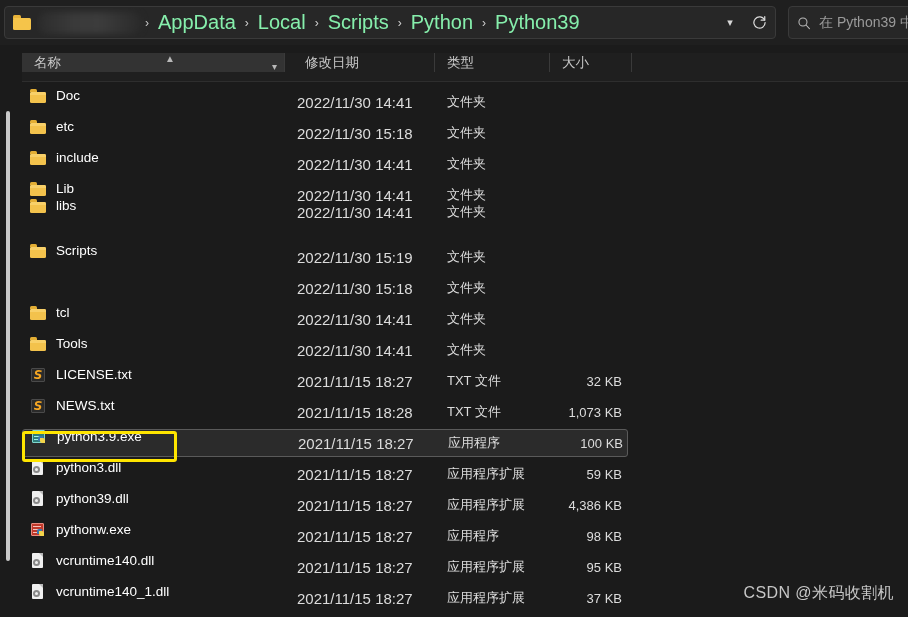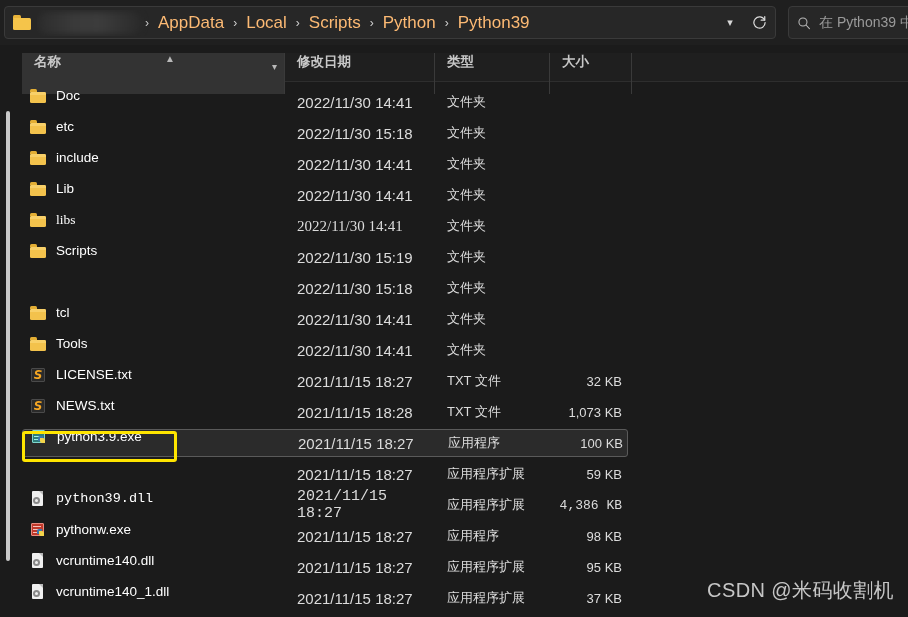--- a/index.html
+++ b/index.html
@@ -30,21 +30,21 @@
   .crumb-folder-icon .tab {
     position: absolute; left: 0; top: 0; width: 8px; height: 4px;
     background: #e8b339; border-radius: 1.5px 1.5px 0 0;
   }
   .crumb-folder-icon .body {
     position: absolute; left: 0; top: 3px; width: 18px; height: 12px;
     background: #f5c44a; border-radius: 1.5px;
   }
   .crumbs { display: flex; align-items: center; flex: 1; overflow: hidden; white-space: nowrap; }
   .crumb {
-    color: #fdba74; font-size: 17px; padding: 3px 6px; border-radius: 3px;
+    color: #86efac; font-size: 20px; padding: 3px 6px; border-radius: 3px;
     cursor: default;
   }
   .crumb.redacted {
     width: 105px; height: 22px;
     background: linear-gradient(90deg,#2c2c2c 0%,#3a3a3a 35%,#3c3c3c 60%,#2a2a2a 100%);
     border-radius: 11px;
     filter: blur(3px);
   }
   .crumb-sep {
     color: #cfcfcf; font-size: 12px; padding: 0 3px; user-select: none;
@@ -65,29 +65,28 @@
   .search-icon-wrap { width: 30px; flex: none; display: flex; align-items: center; justify-content: center; }
   .search-ph { color: #9a9a9a; font-size: 14px; white-space: nowrap; }
 
   
   .colhead {
     position: absolute; left: 22px; top: 53px; width: 886px; height: 29px;
     background: #1f1f1f;
     border-bottom: 1px solid #2e2e2e;
   }
   .col {
-    position: absolute; top: 0; height: 41px;
-    display: flex; 
+    position: absolute; top: 0; height: 19px;
+    display: flex; align-items: center;
     color: #c8c8c8; font-size: 13.5px;
     border-right: 1px solid #3a3a3a;
-    font-weight: bold;
   }
   .col .ctext { padding-left: 12px; }
   .col-name { left: 0; width: 263px; background: #333333; }
-  .col-date { left: 263px; width: 150px; }
+  .col-date { left: 263px; width: 150px; padding-left: 8px; }
   .col-type { left: 413px; width: 115px; }
   .col-size { left: 528px; width: 82px; }
   .sort-asc {
     position: absolute; left: 143px; top: 1px;
     color: #b9b9b9; font-size: 10px; line-height: 10px;
   }
   .col-name-chev {
     position: absolute; right: 7px; top: 8px;
     color: #b9b9b9; font-size: 10px; line-height: 12px;
   }
@@ -230,21 +229,21 @@
   
   .annot-box {
     position: absolute; left: 22px; top: 431px; width: 155px; height: 31px;
     border: 3px solid #ffe500; border-radius: 3px;
     pointer-events: none;
   }
 
   
   .watermark {
     position: absolute; right: 14px; bottom: 13px;
-    color: #d5d5d5; font-size: 20px; letter-spacing: 0.4px;
+    color: #d5d5d5; font-size: 16px; letter-spacing: 0.4px;
     opacity: 0.92; white-space: nowrap;
   }
 </style>
 </head>
 <body>
 
 <div id="app">
 
   <div class="addressbar">
 
@@ -349,21 +348,21 @@
           <span class="icon ic-folder">
             <span class="tab"></span>
             <span class="body"></span>
           </span>
           <span class="fname">Lib</span>
         </div>
         <div class="cell-date">2022/11/30 14:41</div>
         <div class="cell-type">文件夹</div>
         <div class="cell-size"></div>
       </div>
-      <div class="row" style="top: 130px; font-family: Liberation Serif, serif;">
+      <div class="row" style="top: 116px;">
         <div class="cell-name">
           <span class="icon ic-folder">
             <span class="tab"></span>
             <span class="body"></span>
           </span>
           <span class="fname">libs</span>
         </div>
         <div class="cell-date">2022/11/30 14:41</div>
         <div class="cell-type">文件夹</div>
         <div class="cell-size"></div>
@@ -441,25 +440,33 @@
             <span class="snake-b"></span>
             <span class="snake-y"></span>
           </span>
           <span class="fname">python3.9.exe</span>
         </div>
         <div class="cell-date">2021/11/15 18:27</div>
         <div class="cell-type">应用程序</div>
         <div class="cell-size">100 KB</div>
       </div>
       <div class="row" style="top: 378px;">
+        <div class="cell-name">
+          <span class="icon ic-dll">
+            <span class="page"></span>
+            <span class="fold"></span>
+            <span class="gear"></span>
+          </span>
+          <span class="fname">python3.dll</span>
+        </div>
         <div class="cell-date">2021/11/15 18:27</div>
         <div class="cell-type">应用程序扩展</div>
         <div class="cell-size">59 KB</div>
       </div>
-      <div class="row" style="top: 409px; font-family: Liberation Mono, monospace;">
+      <div class="row" style="top: 409px;">
         <div class="cell-name">
           <span class="icon ic-dll">
             <span class="page"></span>
             <span class="fold"></span>
             <span class="gear"></span>
           </span>
           <span class="fname">python39.dll</span>
         </div>
         <div class="cell-date">2021/11/15 18:27</div>
         <div class="cell-type">应用程序扩展</div>

